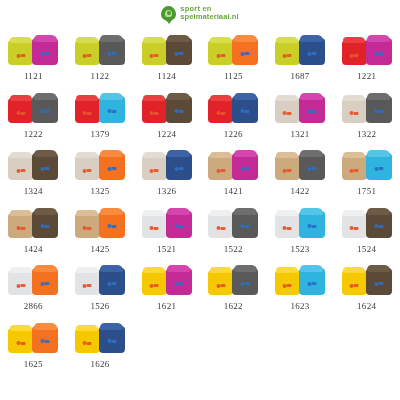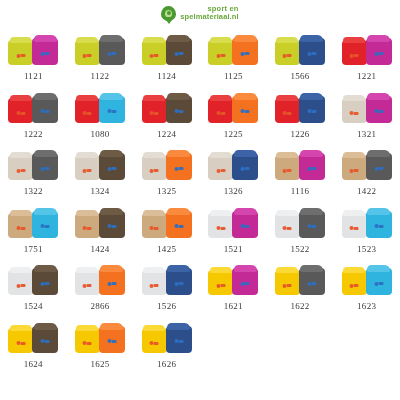--- a/index.html
+++ b/index.html
@@ -53,21 +53,20 @@
     position:absolute;
     left:1.5px;top:1.5px;
     width:4px;height:4px;
     border-radius:50%;
     background:#4a9b2f;
   }
   .logo-text{
     display:flex;flex-direction:column;
     line-height:1.02;
     transform:translateY(-1px);
-    align-items:flex-end;
   }
   .logo-line1{
     font-size:7.5px;
     font-weight:bold;
     color:#6aa73c;
     letter-spacing:.2px;
   }
   .logo-line2{
     font-size:7.5px;
     font-weight:bold;
@@ -263,21 +262,21 @@
         </div>
         <div class="cube right" style="--c: #2c4f8c; --ct: #3c63a5; --lc: #2c6fc4;">
           <div class="front"></div>
           <div class="top"></div>
           <div class="logo">
             <div class="l-pin"></div>
             <div class="l-bar"></div>
           </div>
         </div>
       </div>
-      <div class="code">1566</div>
+      <div class="code">1687</div>
     </div>
     <div class="cell">
       <div class="pair">
         <div class="cube left" style="--c: #e12229; --ct: #ea3f40; --lc: #e8562a;">
           <div class="front"></div>
           <div class="top"></div>
           <div class="logo">
             <div class="l-pin"></div>
             <div class="l-bar"></div>
           </div>
@@ -326,21 +325,21 @@
         </div>
         <div class="cube right" style="--c: #2fb4e0; --ct: #54c4e9; --lc: #2c6fc4;">
           <div class="front"></div>
           <div class="top"></div>
           <div class="logo">
             <div class="l-pin"></div>
             <div class="l-bar"></div>
           </div>
         </div>
       </div>
-      <div class="code">1080</div>
+      <div class="code">1379</div>
     </div>
     <div class="cell">
       <div class="pair">
         <div class="cube left" style="--c: #e12229; --ct: #ea3f40; --lc: #e8562a;">
           <div class="front"></div>
           <div class="top"></div>
           <div class="logo">
             <div class="l-pin"></div>
             <div class="l-bar"></div>
           </div>
@@ -359,177 +358,156 @@
     <div class="cell">
       <div class="pair">
         <div class="cube left" style="--c: #e12229; --ct: #ea3f40; --lc: #e8562a;">
           <div class="front"></div>
           <div class="top"></div>
           <div class="logo">
             <div class="l-pin"></div>
             <div class="l-bar"></div>
           </div>
         </div>
+        <div class="cube right" style="--c: #2c4f8c; --ct: #3c63a5; --lc: #2c6fc4;">
+          <div class="front"></div>
+          <div class="top"></div>
+          <div class="logo">
+            <div class="l-pin"></div>
+            <div class="l-bar"></div>
+          </div>
+        </div>
+      </div>
+      <div class="code">1226</div>
+    </div>
+    <div class="cell">
+      <div class="pair">
+        <div class="cube left" style="--c: #d8cfc2; --ct: #e3dcd2; --lc: #e8562a;">
+          <div class="front"></div>
+          <div class="top"></div>
+          <div class="logo">
+            <div class="l-pin"></div>
+            <div class="l-bar"></div>
+          </div>
+        </div>
+        <div class="cube right" style="--c: #c42a96; --ct: #d445ad; --lc: #2c6fc4;">
+          <div class="front"></div>
+          <div class="top"></div>
+          <div class="logo">
+            <div class="l-pin"></div>
+            <div class="l-bar"></div>
+          </div>
+        </div>
+      </div>
+      <div class="code">1321</div>
+    </div>
+    <div class="cell">
+      <div class="pair">
+        <div class="cube left" style="--c: #d8cfc2; --ct: #e3dcd2; --lc: #e8562a;">
+          <div class="front"></div>
+          <div class="top"></div>
+          <div class="logo">
+            <div class="l-pin"></div>
+            <div class="l-bar"></div>
+          </div>
+        </div>
+        <div class="cube right" style="--c: #595959; --ct: #6e6e6e; --lc: #2c6fc4;">
+          <div class="front"></div>
+          <div class="top"></div>
+          <div class="logo">
+            <div class="l-pin"></div>
+            <div class="l-bar"></div>
+          </div>
+        </div>
+      </div>
+      <div class="code">1322</div>
+    </div>
+    <div class="cell">
+      <div class="pair">
+        <div class="cube left" style="--c: #d8cfc2; --ct: #e3dcd2; --lc: #e8562a;">
+          <div class="front"></div>
+          <div class="top"></div>
+          <div class="logo">
+            <div class="l-pin"></div>
+            <div class="l-bar"></div>
+          </div>
+        </div>
+        <div class="cube right" style="--c: #5b4a37; --ct: #6e5b45; --lc: #2c6fc4;">
+          <div class="front"></div>
+          <div class="top"></div>
+          <div class="logo">
+            <div class="l-pin"></div>
+            <div class="l-bar"></div>
+          </div>
+        </div>
+      </div>
+      <div class="code">1324</div>
+    </div>
+    <div class="cell">
+      <div class="pair">
+        <div class="cube left" style="--c: #d8cfc2; --ct: #e3dcd2; --lc: #e8562a;">
+          <div class="front"></div>
+          <div class="top"></div>
+          <div class="logo">
+            <div class="l-pin"></div>
+            <div class="l-bar"></div>
+          </div>
+        </div>
         <div class="cube right" style="--c: #f4711f; --ct: #fa8a3e; --lc: #2c6fc4;">
           <div class="front"></div>
           <div class="top"></div>
           <div class="logo">
             <div class="l-pin"></div>
             <div class="l-bar"></div>
           </div>
         </div>
       </div>
-      <div class="code">1225</div>
-    </div>
-    <div class="cell">
-      <div class="pair">
-        <div class="cube left" style="--c: #e12229; --ct: #ea3f40; --lc: #e8562a;">
+      <div class="code">1325</div>
+    </div>
+    <div class="cell">
+      <div class="pair">
+        <div class="cube left" style="--c: #d8cfc2; --ct: #e3dcd2; --lc: #e8562a;">
           <div class="front"></div>
           <div class="top"></div>
           <div class="logo">
             <div class="l-pin"></div>
             <div class="l-bar"></div>
           </div>
         </div>
         <div class="cube right" style="--c: #2c4f8c; --ct: #3c63a5; --lc: #2c6fc4;">
           <div class="front"></div>
           <div class="top"></div>
           <div class="logo">
             <div class="l-pin"></div>
             <div class="l-bar"></div>
           </div>
         </div>
       </div>
-      <div class="code">1226</div>
-    </div>
-    <div class="cell">
-      <div class="pair">
-        <div class="cube left" style="--c: #d8cfc2; --ct: #e3dcd2; --lc: #e8562a;">
+      <div class="code">1326</div>
+    </div>
+    <div class="cell">
+      <div class="pair">
+        <div class="cube left" style="--c: #cda97e; --ct: #dbbd98; --lc: #e8562a;">
           <div class="front"></div>
           <div class="top"></div>
           <div class="logo">
             <div class="l-pin"></div>
             <div class="l-bar"></div>
           </div>
         </div>
         <div class="cube right" style="--c: #c42a96; --ct: #d445ad; --lc: #2c6fc4;">
           <div class="front"></div>
           <div class="top"></div>
           <div class="logo">
             <div class="l-pin"></div>
             <div class="l-bar"></div>
           </div>
         </div>
       </div>
-      <div class="code">1321</div>
-    </div>
-    <div class="cell">
-      <div class="pair">
-        <div class="cube left" style="--c: #d8cfc2; --ct: #e3dcd2; --lc: #e8562a;">
-          <div class="front"></div>
-          <div class="top"></div>
-          <div class="logo">
-            <div class="l-pin"></div>
-            <div class="l-bar"></div>
-          </div>
-        </div>
-        <div class="cube right" style="--c: #595959; --ct: #6e6e6e; --lc: #2c6fc4;">
-          <div class="front"></div>
-          <div class="top"></div>
-          <div class="logo">
-            <div class="l-pin"></div>
-            <div class="l-bar"></div>
-          </div>
-        </div>
-      </div>
-      <div class="code">1322</div>
-    </div>
-    <div class="cell">
-      <div class="pair">
-        <div class="cube left" style="--c: #d8cfc2; --ct: #e3dcd2; --lc: #e8562a;">
-          <div class="front"></div>
-          <div class="top"></div>
-          <div class="logo">
-            <div class="l-pin"></div>
-            <div class="l-bar"></div>
-          </div>
-        </div>
-        <div class="cube right" style="--c: #5b4a37; --ct: #6e5b45; --lc: #2c6fc4;">
-          <div class="front"></div>
-          <div class="top"></div>
-          <div class="logo">
-            <div class="l-pin"></div>
-            <div class="l-bar"></div>
-          </div>
-        </div>
-      </div>
-      <div class="code">1324</div>
-    </div>
-    <div class="cell">
-      <div class="pair">
-        <div class="cube left" style="--c: #d8cfc2; --ct: #e3dcd2; --lc: #e8562a;">
-          <div class="front"></div>
-          <div class="top"></div>
-          <div class="logo">
-            <div class="l-pin"></div>
-            <div class="l-bar"></div>
-          </div>
-        </div>
-        <div class="cube right" style="--c: #f4711f; --ct: #fa8a3e; --lc: #2c6fc4;">
-          <div class="front"></div>
-          <div class="top"></div>
-          <div class="logo">
-            <div class="l-pin"></div>
-            <div class="l-bar"></div>
-          </div>
-        </div>
-      </div>
-      <div class="code">1325</div>
-    </div>
-    <div class="cell">
-      <div class="pair">
-        <div class="cube left" style="--c: #d8cfc2; --ct: #e3dcd2; --lc: #e8562a;">
-          <div class="front"></div>
-          <div class="top"></div>
-          <div class="logo">
-            <div class="l-pin"></div>
-            <div class="l-bar"></div>
-          </div>
-        </div>
-        <div class="cube right" style="--c: #2c4f8c; --ct: #3c63a5; --lc: #2c6fc4;">
-          <div class="front"></div>
-          <div class="top"></div>
-          <div class="logo">
-            <div class="l-pin"></div>
-            <div class="l-bar"></div>
-          </div>
-        </div>
-      </div>
-      <div class="code">1326</div>
-    </div>
-    <div class="cell">
-      <div class="pair">
-        <div class="cube left" style="--c: #cda97e; --ct: #dbbd98; --lc: #e8562a;">
-          <div class="front"></div>
-          <div class="top"></div>
-          <div class="logo">
-            <div class="l-pin"></div>
-            <div class="l-bar"></div>
-          </div>
-        </div>
-        <div class="cube right" style="--c: #c42a96; --ct: #d445ad; --lc: #2c6fc4;">
-          <div class="front"></div>
-          <div class="top"></div>
-          <div class="logo">
-            <div class="l-pin"></div>
-            <div class="l-bar"></div>
-          </div>
-        </div>
-      </div>
-      <div class="code">1116</div>
+      <div class="code">1421</div>
     </div>
     <div class="cell">
       <div class="pair">
         <div class="cube left" style="--c: #cda97e; --ct: #dbbd98; --lc: #e8562a;">
           <div class="front"></div>
           <div class="top"></div>
           <div class="logo">
             <div class="l-pin"></div>
             <div class="l-bar"></div>
           </div>

